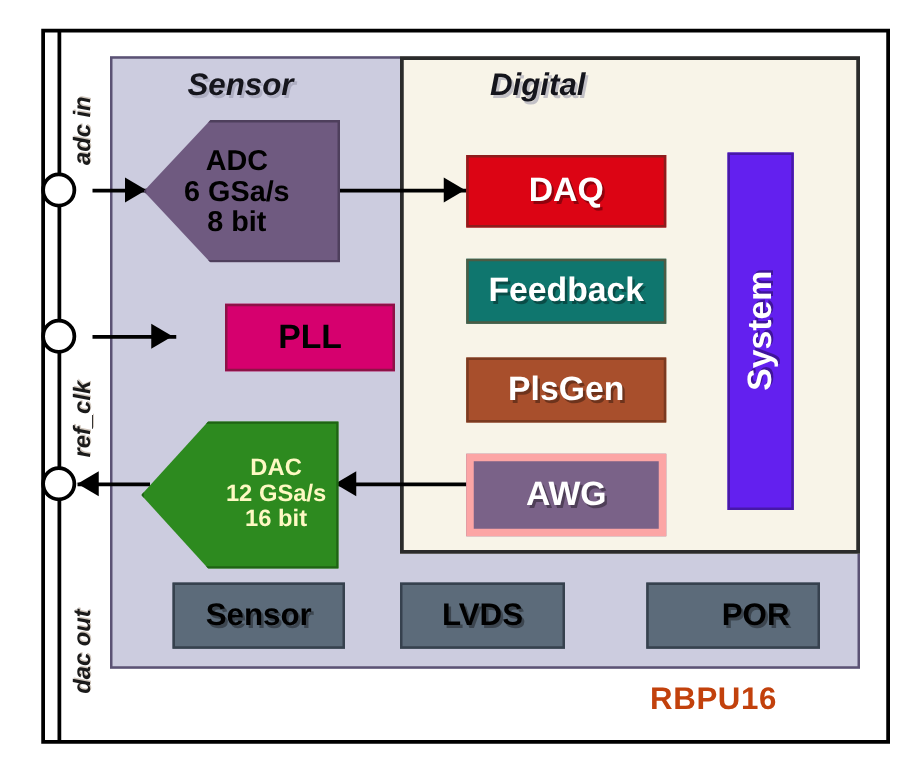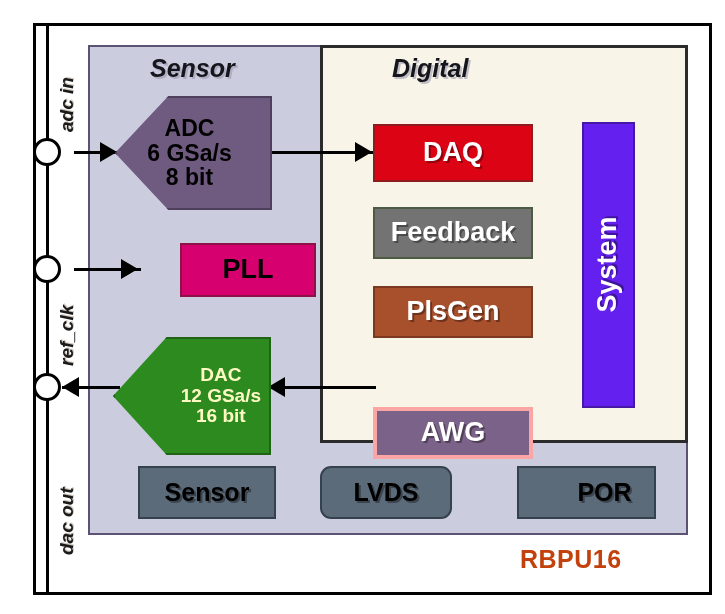--- a/index.html
+++ b/index.html
@@ -111,34 +111,34 @@
   .gray-block {
     background: #5c6b7a;
     border: 2px solid #36414e;
     color: #000000;
     font-size: 25px;
     height: 53px;
     top: 466px;
     justify-content: center;
   }
   #sensor-block { left: 138px; width: 138px; }
-  #lvds-block   { left: 320px; width: 132px; border-radius: 11px; }
+  #lvds-block   { left: 320px; width: 132px; }
   #por-block    { left: 517px; width: 139px; padding-left: 36px; }
 
   
   .digi-block {
     left: 373px;
     width: 160px;
     color: #ffffff;
     font-size: 27px;
   }
   #daq-block      { top: 124px; height: 58px; background: #dc0414; border: 2px solid #8e1c1c; }
-  #feedback-block { top: 207px; height: 52px; background: #737373; border: 2px solid #4c5b44; }
+  #feedback-block { top: 207px; height: 52px; background: #0f766e; border: 2px solid #4c5b44; }
   #plsgen-block   { top: 286px; height: 52px; background: #a84f2c; border: 2px solid #7b3a20; }
-  #awg-block      { top: 363px; height: 52px; background: #7a6288; border: 4px solid #fca5a5; margin-top: 44px; }
+  #awg-block      { top: 363px; height: 66px; background: #7a6288; border: 6px solid #fca5a5; }
 
   #system-block {
     left: 582px; top: 122px;
     width: 53px; height: 286px;
     background: #6320ef;
     border: 2px solid #4718a8;
     color: #ffffff;
     font-size: 27px;
   }
   #system-block .vert {

